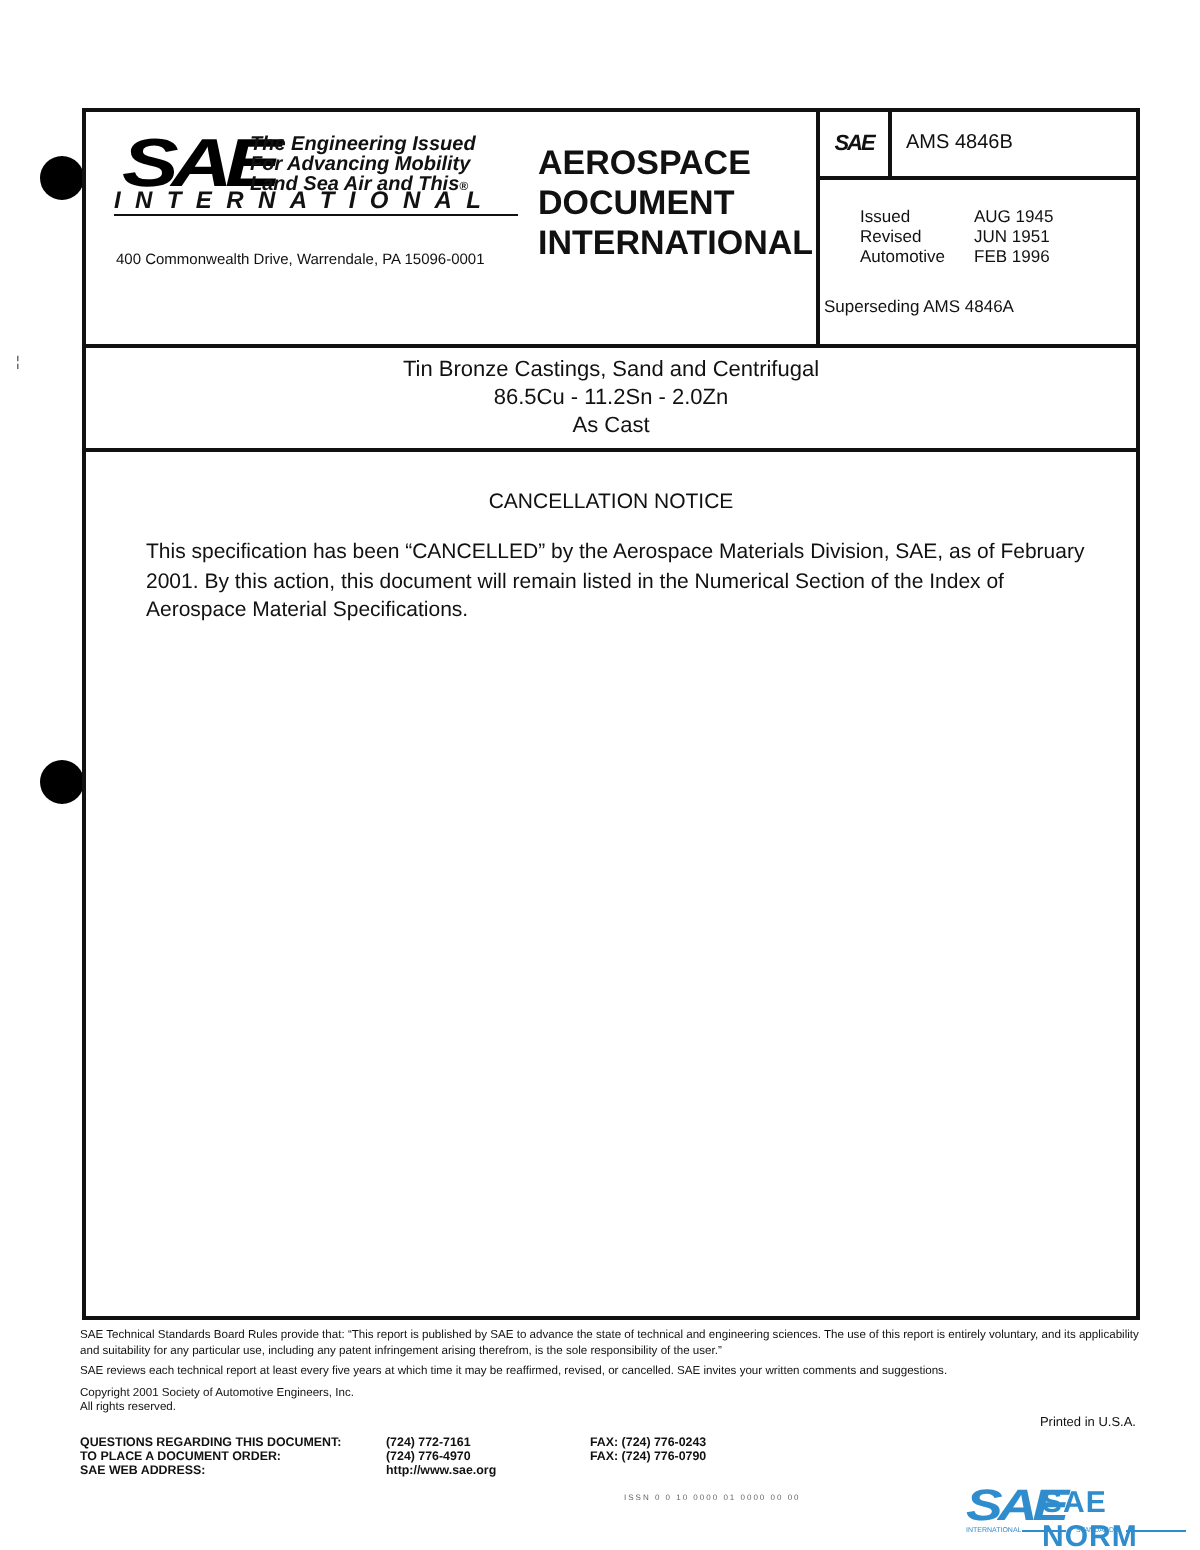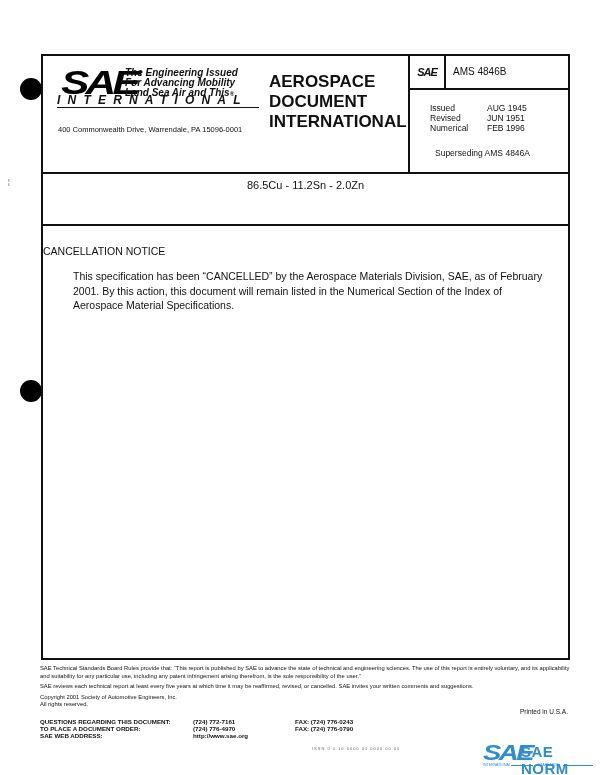--- a/index.html
+++ b/index.html
@@ -22,26 +22,26 @@
 
     .title-block { position: absolute; left: 226px; top: 16px; font-weight: bold; font-size: 17px; line-height: 20px; }
 
     .right-col { position: absolute; left: 365px; top: 0; width: 160px; height: 116px; border-left: 2px solid #111; }
     .code-row { position: absolute; left: 0; top: 0; width: 160px; height: 32px; border-bottom: 2px solid #111; }
     .code-sae { position: absolute; left: 0; top: 0; width: 34px; height: 32px; border-right: 2px solid #111; font-weight: bold; font-style: italic; font-size: 11px; text-align: center; line-height: 32px; letter-spacing: -1px; }
     .code-num { position: absolute; left: 43px; top: 10px; font-weight: normal; font-size: 10px; }
     .dates { position: absolute; left: 20px; top: 47px; font-size: 8.5px; line-height: 10px; }
     .dates .row { display: flex; }
     .dates .lbl { width: 57px; }
-    .superseding { position: absolute; left: 25px; top: 92px; font-size: 8.5px; }
+    .superseding { position: absolute; left: 2px; top: 92px; font-size: 8.5px; }
 
     .subject { position: absolute; left: 0; top: 118px; width: 525px; height: 52px; border-bottom: 2px solid #111; text-align: center; font-size: 11px; line-height: 14px; padding-top: 4px; box-sizing: border-box; }
 
     .body { position: absolute; left: 0; top: 172px; width: 525px; }
-    .notice-title { font-size: 10.5px; margin-top: 17px; }
+    .notice-title { text-align: center; font-size: 10.5px; margin-top: 17px; }
     .notice-text { font-size: 10.5px; line-height: 14.5px; margin: 12px 14px 0 30px; }
 
     .footer { position: absolute; left: 40px; top: 665px; width: 540px; font-size: 5.8px; line-height: 7.5px; }
     .footer p { margin: 0 0 3px 0; }
     .printed { position: absolute; right: 12px; top: 43px; font-size: 6.5px; }
     .contacts { position: absolute; left: 0; top: 53px; width: 330px; font-size: 6.2px; font-weight: bold; line-height: 7px; }
     .contacts .row { display: flex; }
     .contacts .c1 { width: 153px; }
     .contacts .c2 { width: 102px; }
     .scan-note { position: absolute; left: 272px; top: 80px; font-size: 4px; color: #666; letter-spacing: 1px; }
@@ -92,30 +92,32 @@
         <div class="dates">
           <div class="row">
             <span class="lbl">Issued</span>
             <span>AUG 1945</span>
           </div>
           <div class="row">
             <span class="lbl">Revised</span>
             <span>JUN 1951</span>
           </div>
           <div class="row">
-            <span class="lbl">Numerical</span>
+            <span class="lbl">Automotive</span>
             <span>FEB 1996</span>
           </div>
         </div>
         <div class="superseding">Superseding  AMS 4846A</div>
       </div>
     </div>
 
     <div class="subject">
+      <div>Tin Bronze Castings, Sand and Centrifugal</div>
       <div>86.5Cu - 11.2Sn - 2.0Zn</div>
+      <div>As Cast</div>
     </div>
 
     <div class="body">
       <div class="notice-title">CANCELLATION NOTICE</div>
       <div class="notice-text">This specification has been “CANCELLED” by the Aerospace Materials Division, SAE, as of February 2001.  By this action, this document will remain listed in the Numerical Section of the Index of Aerospace Material Specifications.</div>
     </div>
   </div>
 
   <div class="footer">
     <p>SAE Technical Standards Board Rules provide that: “This report is published by SAE to advance the state of technical and engineering sciences. The use of this report is entirely voluntary, and its applicability and suitability for any particular use, including any patent infringement arising therefrom, is the sole responsibility of the user.”</p>

